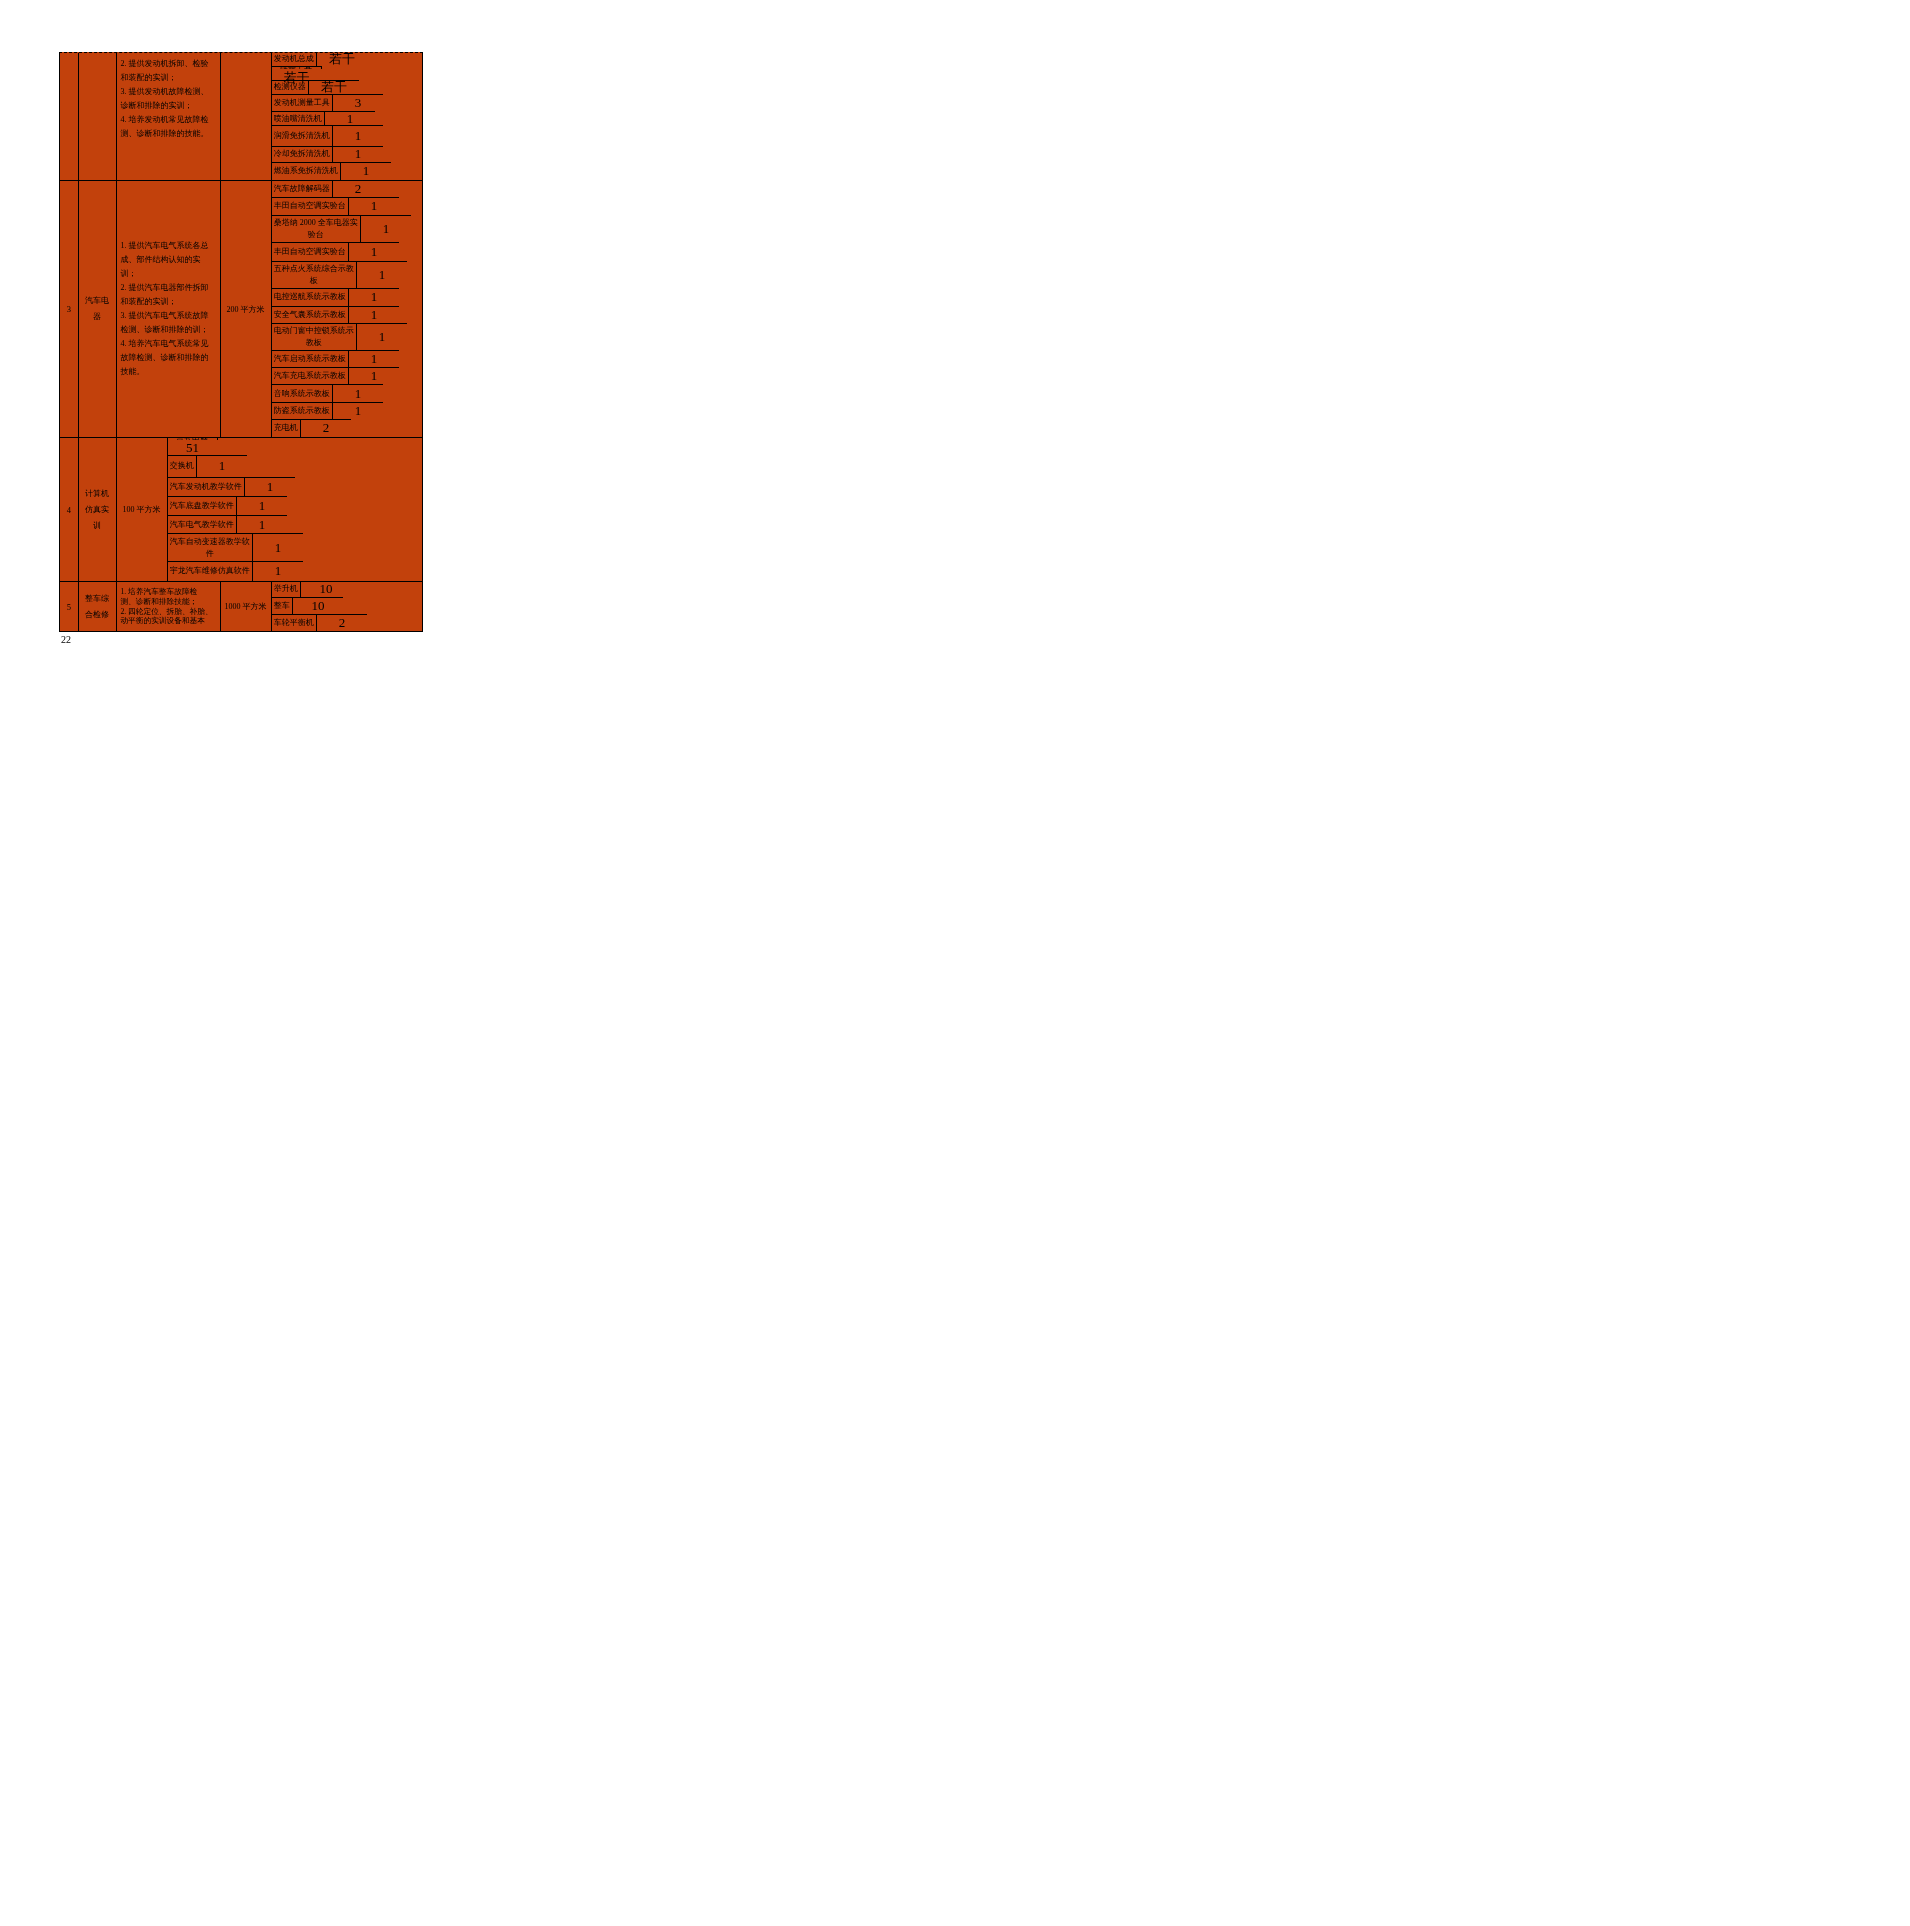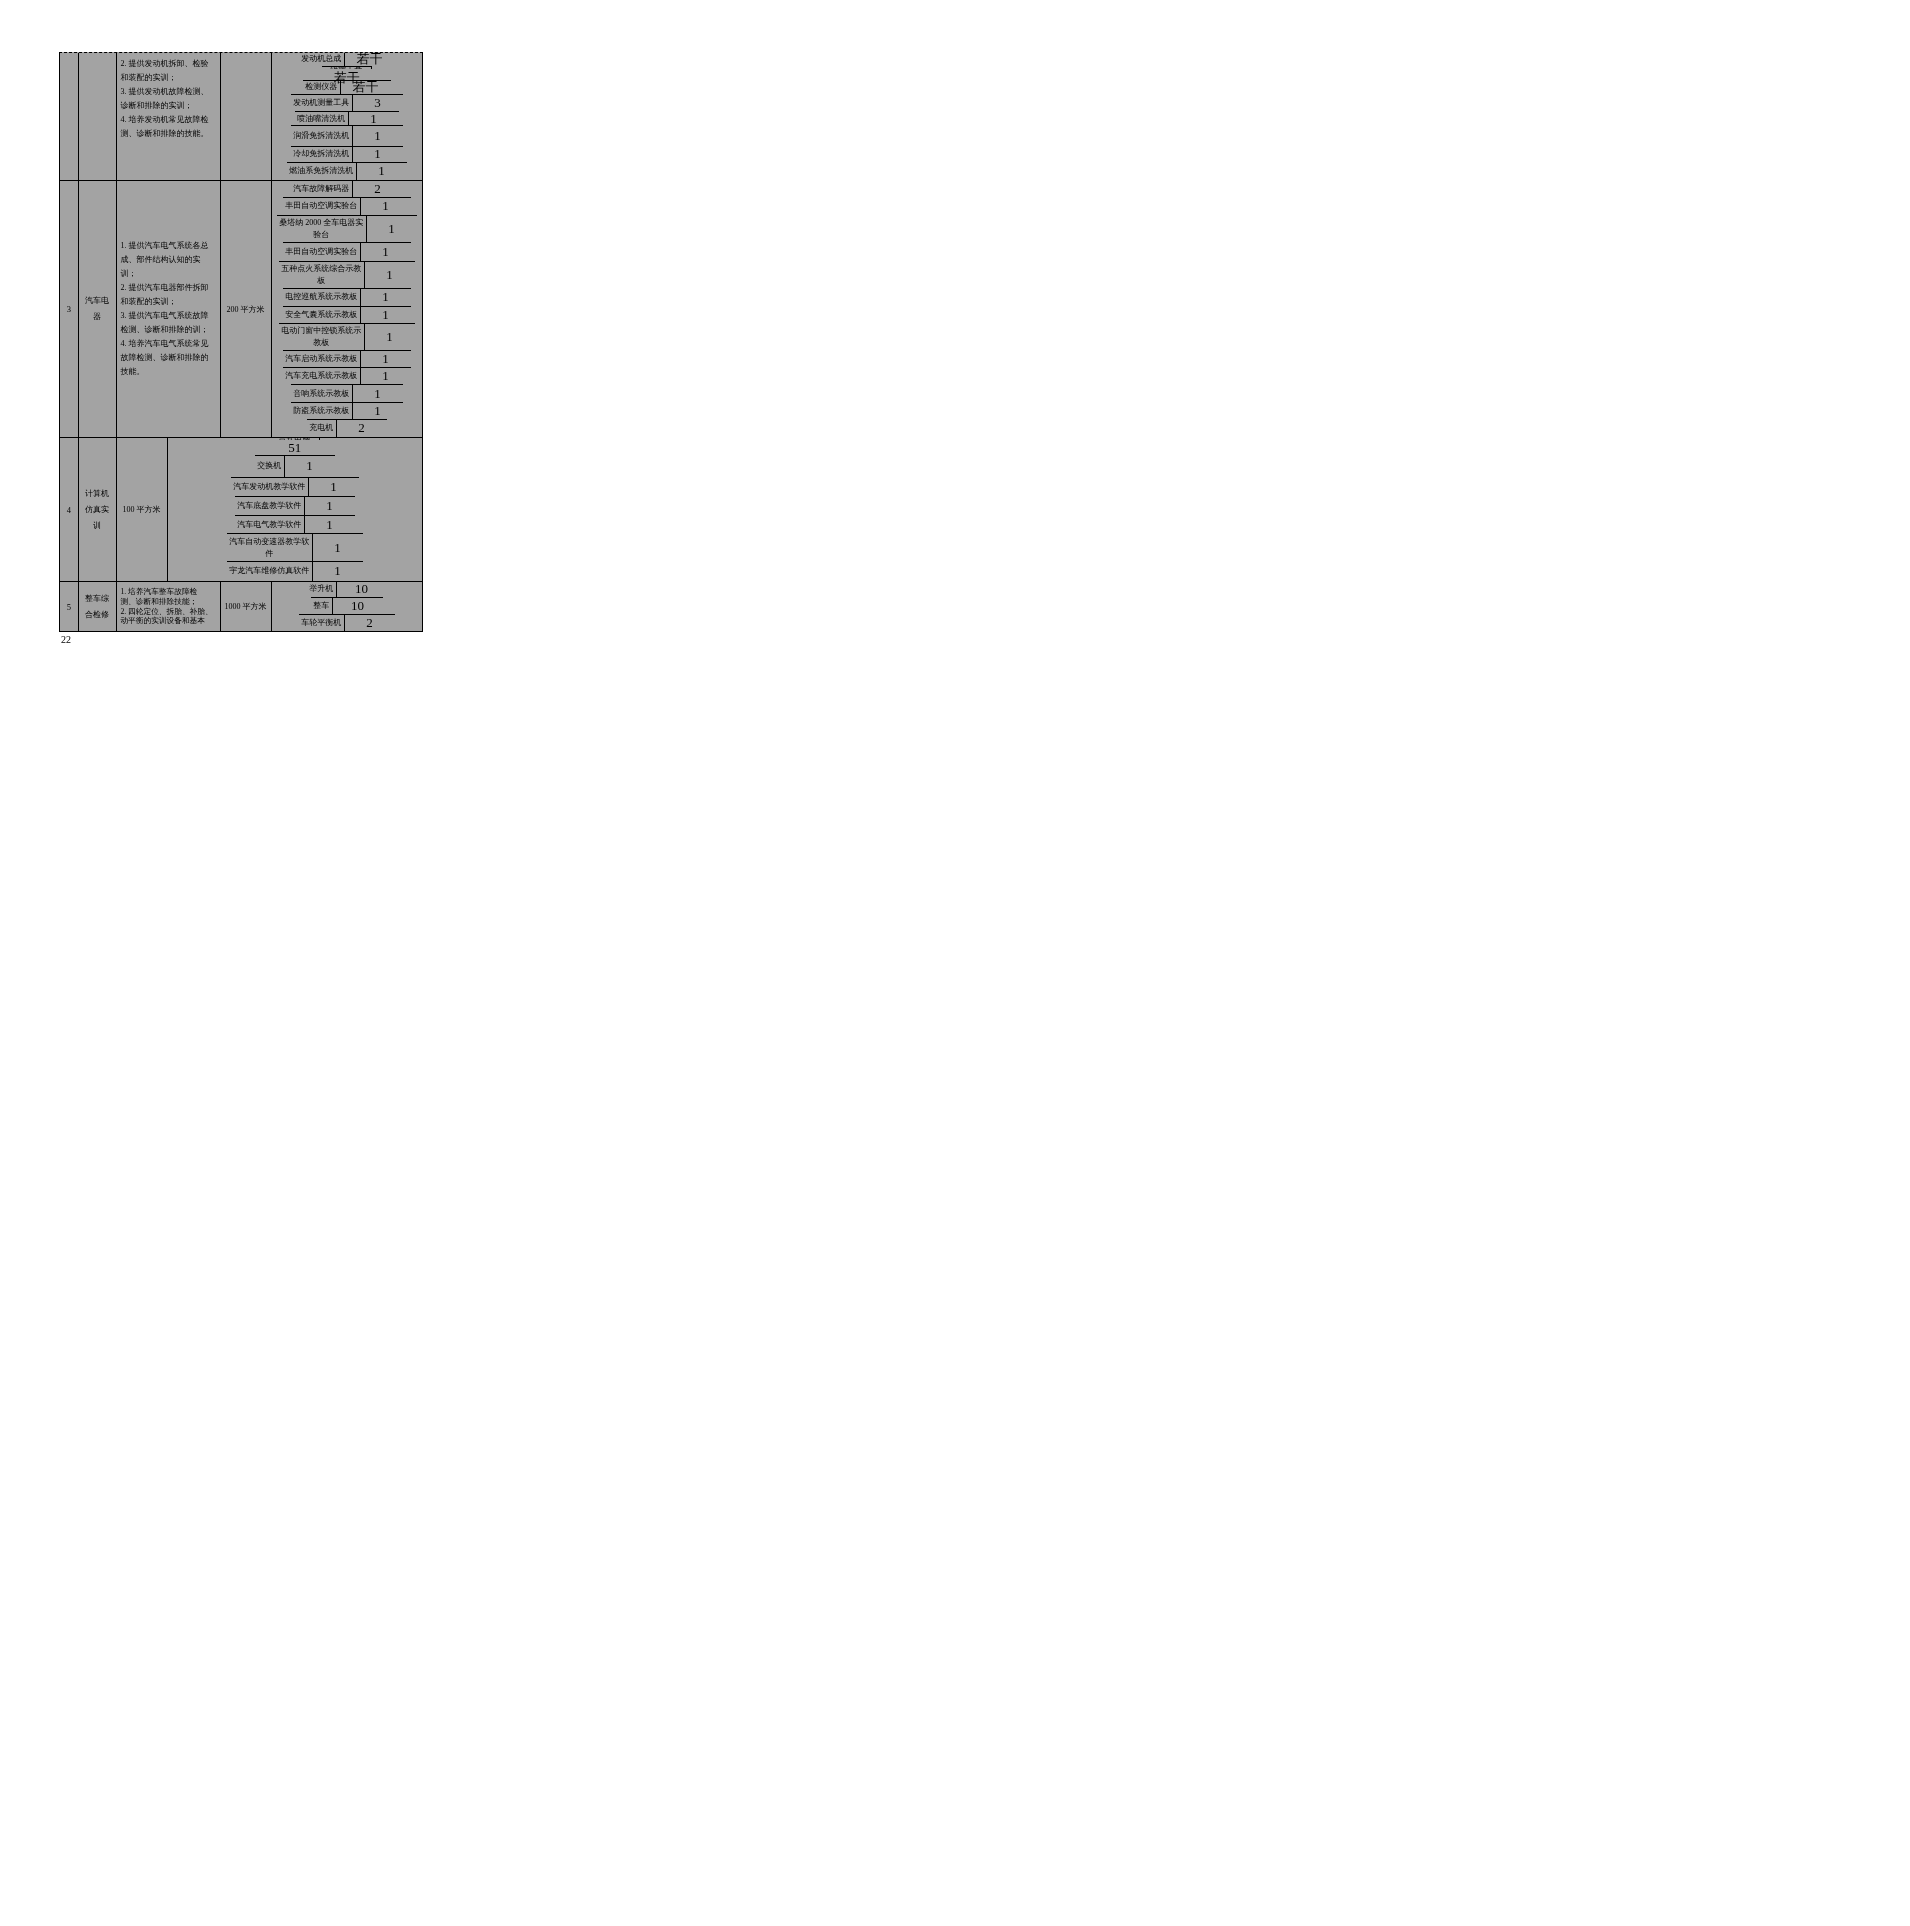--- a/index.html
+++ b/index.html
@@ -19,21 +19,21 @@
   .equip-table {
     position: absolute;
     left: 59px;
     top: 52px;
     width: 364px;
     border-left: 1px solid #000;
     border-right: 1px solid #000;
     border-bottom: 1.2px solid #000;
     border-top: 1.2px dashed #000;
     box-sizing: border-box;
-    background: #a3a3a3;
+    background: #c2410c;
   }
   .section {
     display: flex;
     align-items: stretch;
     border-top: 1.2px solid #000;
     box-sizing: border-box;
   }
   .section:first-child { border-top: none; }
   .cell {
     box-sizing: border-box;
@@ -71,21 +71,21 @@
   .col-area {
     width: 51px;
     border-right: 0.6px solid #000;
     font-size: 8px;
     flex: none;
   }
   .equip-col {
     flex: 1;
     display: flex;
     flex-direction: column;
-    align-items: center;
+    align-items: flex-start;
   }
   .equip-row {
     display: flex;
     align-items: stretch;
     border-top: 0.6px solid #000;
     box-sizing: border-box;
     flex: 1 1 0;
     min-height: 0;
   }
   .equip-row:first-child { border-top: none; }

